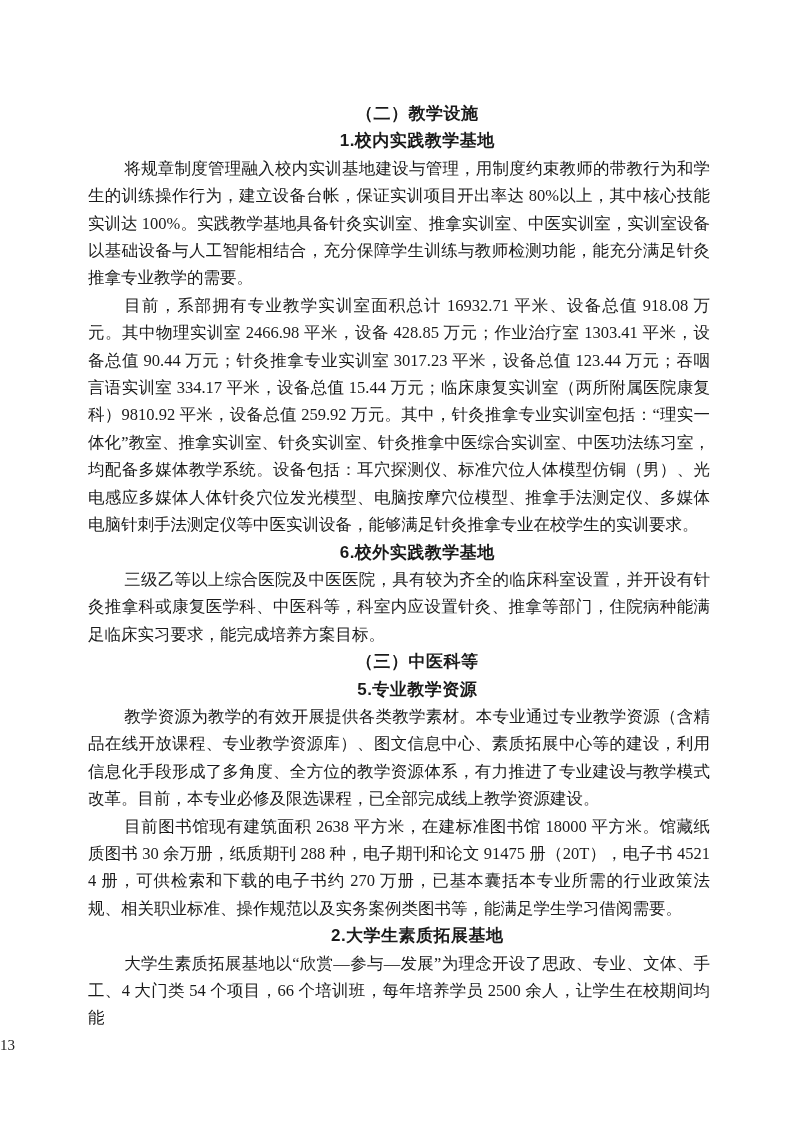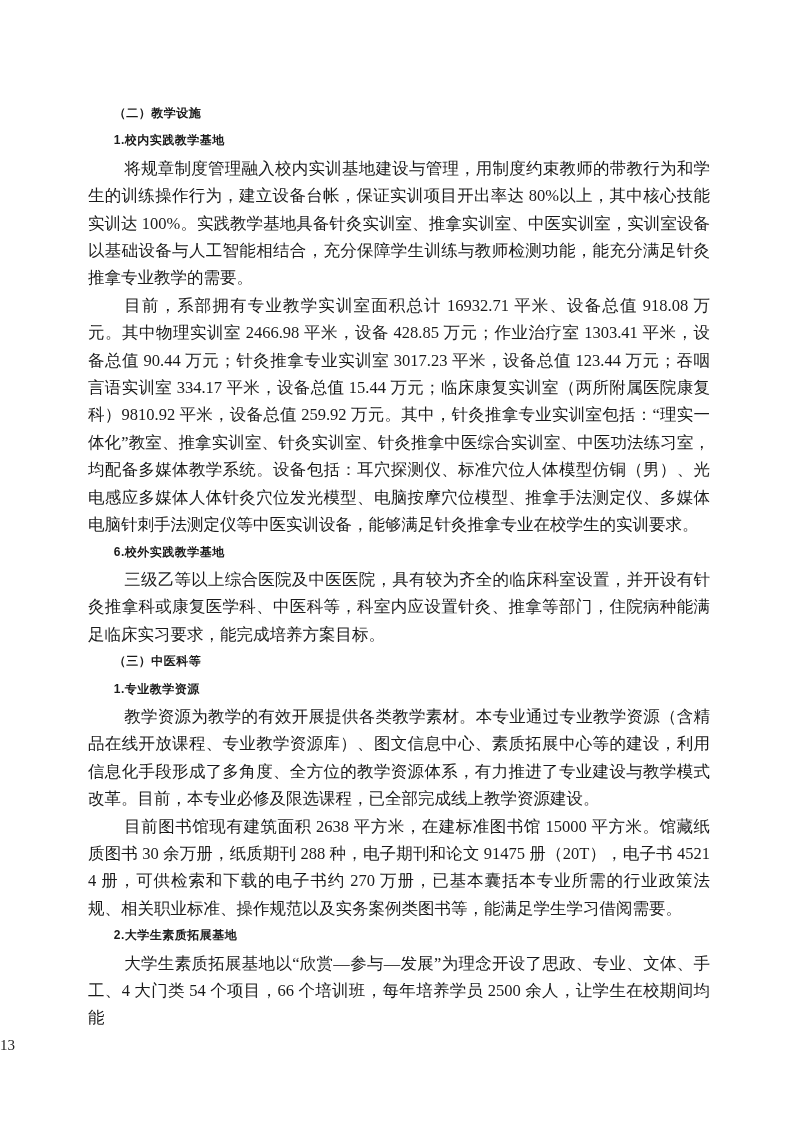--- a/index.html
+++ b/index.html
@@ -31,26 +31,27 @@
   .para {
     font-size: 16.5px;
     line-height: 27.4px;
     text-align: justify;
     text-justify: inter-ideograph;
     text-indent: 2.2em;
     word-break: break-all;
     font-family: Liberation Serif, serif;
   }
   .heading1, .heading2 {
-    font-size: 12px;
+    font-size: 17px;
     line-height: 27.4px;
     font-weight: bold;
     text-indent: 2.15em;
     font-family: "Liberation Sans", "DejaVu Sans", sans-serif;
     letter-spacing: 0.5px;
+    text-align: center;
   }
   .page-footer {
     position: absolute;
     left: 0;
     right: 0;
     top: 1036px;
   }
   .page-number {
     font-size: 15px;
     font-family: "Liberation Serif", "DejaVu Serif", serif;
@@ -62,22 +63,22 @@
 
 <div class="page" style="--page-bg: #ffffff; --text-color: #1a1a1a;">
   <main class="content">
       <div class="block heading1">（二）教学设施</div>
       <div class="block heading2">1.校内实践教学基地</div>
       <p class="block para">将规章制度管理融入校内实训基地建设与管理，用制度约束教师的带教行为和学生的训练操作行为，建立设备台帐，保证实训项目开出率达 80%以上，其中核心技能实训达 100%。实践教学基地具备针灸实训室、推拿实训室、中医实训室，实训室设备以基础设备与人工智能相结合，充分保障学生训练与教师检测功能，能充分满足针灸推拿专业教学的需要。</p>
       <p class="block para">目前，系部拥有专业教学实训室面积总计 16932.71 平米、设备总值 918.08 万元。其中物理实训室 2466.98 平米，设备 428.85 万元；作业治疗室 1303.41 平米，设备总值 90.44 万元；针灸推拿专业实训室 3017.23 平米，设备总值 123.44 万元；吞咽言语实训室 334.17 平米，设备总值 15.44 万元；临床康复实训室（两所附属医院康复科）9810.92 平米，设备总值 259.92 万元。其中，针灸推拿专业实训室包括：“理实一体化”教室、推拿实训室、针灸实训室、针灸推拿中医综合实训室、中医功法练习室，均配备多媒体教学系统。设备包括：耳穴探测仪、标准穴位人体模型仿铜（男）、光电感应多媒体人体针灸穴位发光模型、电脑按摩穴位模型、推拿手法测定仪、多媒体电脑针刺手法测定仪等中医实训设备，能够满足针灸推拿专业在校学生的实训要求。</p>
       <div class="block heading2">6.校外实践教学基地</div>
       <p class="block para">三级乙等以上综合医院及中医医院，具有较为齐全的临床科室设置，并开设有针灸推拿科或康复医学科、中医科等，科室内应设置针灸、推拿等部门，住院病种能满足临床实习要求，能完成培养方案目标。</p>
       <div class="block heading1">（三）中医科等</div>
-      <div class="block heading2">1.专业教学资源</div>
+      <div class="block heading2">5.专业教学资源</div>
       <p class="block para">教学资源为教学的有效开展提供各类教学素材。本专业通过专业教学资源（含精品在线开放课程、专业教学资源库）、图文信息中心、素质拓展中心等的建设，利用信息化手段形成了多角度、全方位的教学资源体系，有力推进了专业建设与教学模式改革。目前，本专业必修及限选课程，已全部完成线上教学资源建设。</p>
-      <p class="block para">目前图书馆现有建筑面积 2638 平方米，在建标准图书馆 15000 平方米。馆藏纸质图书 30 余万册，纸质期刊 288 种，电子期刊和论文 91475 册（20T），电子书 45214 册，可供检索和下载的电子书约 270 万册，已基本囊括本专业所需的行业政策法规、相关职业标准、操作规范以及实务案例类图书等，能满足学生学习借阅需要。</p>
+      <p class="block para">目前图书馆现有建筑面积 2638 平方米，在建标准图书馆 18000 平方米。馆藏纸质图书 30 余万册，纸质期刊 288 种，电子期刊和论文 91475 册（20T），电子书 45214 册，可供检索和下载的电子书约 270 万册，已基本囊括本专业所需的行业政策法规、相关职业标准、操作规范以及实务案例类图书等，能满足学生学习借阅需要。</p>
       <div class="block heading2">2.大学生素质拓展基地</div>
       <p class="block para">大学生素质拓展基地以“欣赏—参与—发展”为理念开设了思政、专业、文体、手工、4 大门类 54 个项目，66 个培训班，每年培养学员 2500 余人，让学生在校期间均能</p>
     </main>
   <footer class="page-footer">
     <span class="page-number">13</span>
   </footer>
 </div>
 
 </body></html>

